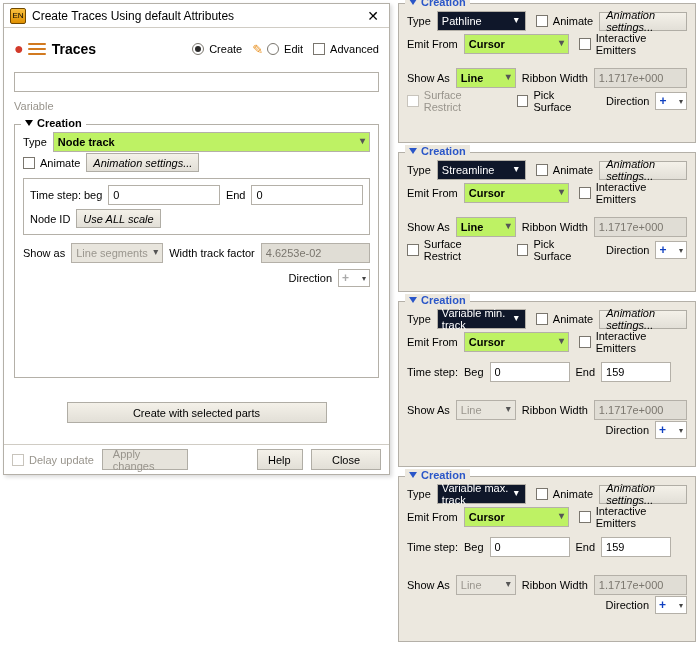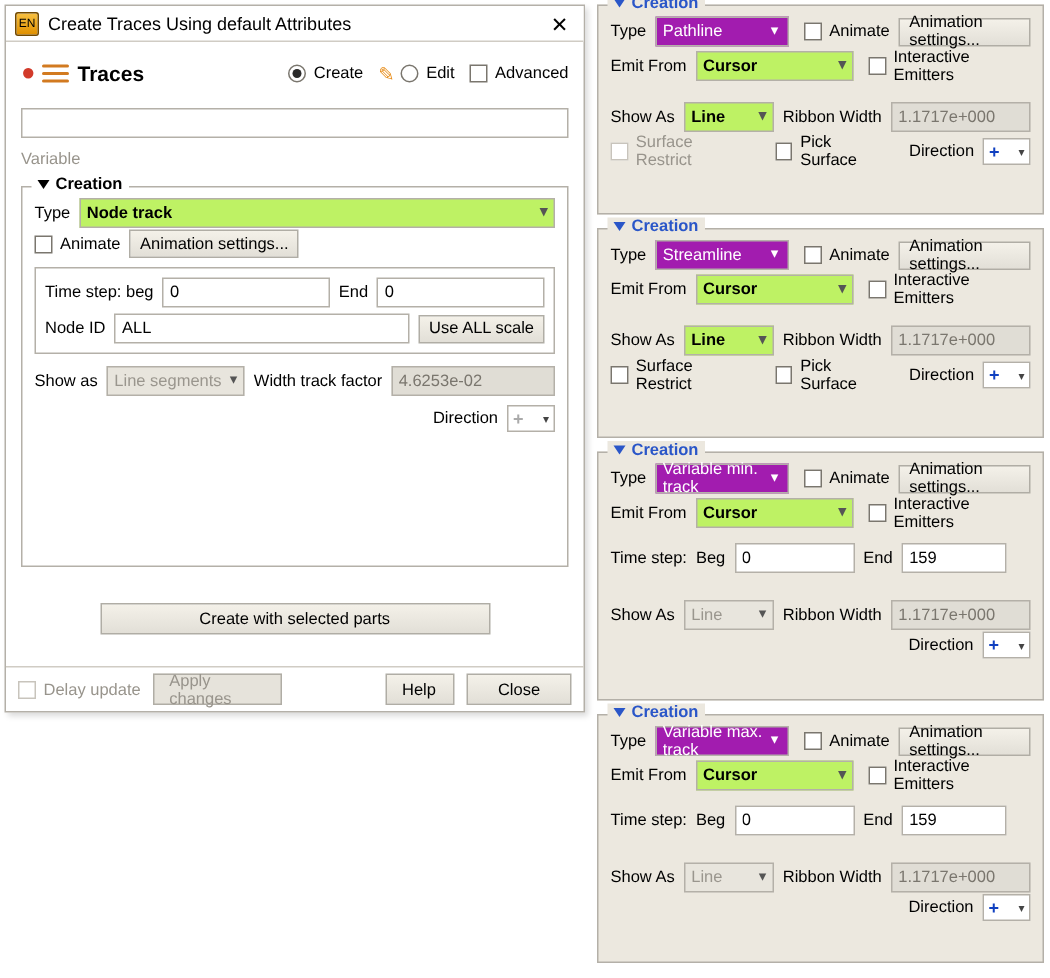--- a/index.html
+++ b/index.html
@@ -121,21 +121,21 @@
   }
   .select::after {
     content: "▾";
     position: absolute;
     right: 4px;
     top: 2px;
     color: #555;
     font-size: 10px;
   }
   .select.light { background: #bef264; color: #000; font-weight: bold; }
-  .select.blue { background: #a21caf; color: #fff; }
+  .select.blue { background: #0f172a; color: #fff; }
   .select.blue::after { color: #fff; right: 6px; }
   .select.disabled { background: #e8e5dd; color: #9a968e; }
   .var-row .select { width: 100%; }
   .fieldset {
     border: 1px solid #b4b0a8;
     margin-top: 4px;
     padding: 6px 8px 8px 8px;
     position: relative;
     background: #ece8df;
   }
@@ -168,21 +168,21 @@
     border: 1px solid #b0ada5;
     background: linear-gradient(#f4f1e9,#e2dfd7);
     height: 21px;
     padding: 0 10px;
     font-size: 11px;
     display: inline-flex;
     align-items: center;
     justify-content: center;
     cursor: pointer;
   }
-  .btn.small { height: 19px; padding: 0 6px; }
+  .btn.small { height: 19px; padding: 0 6px; font-style: italic; }
   .btn.gray { background: #e6e3db; }
   .plus-sel {
     border: 1px solid #b4b0a8;
     background: #fff;
     height: 18px;
     width: 32px;
     display: inline-flex;
     align-items: center;
     justify-content: space-between;
     padding: 0 3px;
@@ -276,21 +276,20 @@
 
       <div class="fieldset" style="background:#fff; border:1px solid #b4b0a8; margin-top:6px; padding:6px;">
         <div class="row" style="margin:0 0 4px 0">
           <span class="lab">Time step: beg</span>
           <input class="input" style="flex: 1 1 0%;" value="0">
           <span class="lab">End</span>
           <input class="input" style="flex: 1 1 0%;" value="0">
         </div>
         <div class="row" style="margin:0">
           <span class="lab">Node ID</span>
-          <input class="input" style="flex: 1 1 0%;" value="ALL">
           <span class="btn small">
               <span>Use ALL scale</span>
             </span>
         </div>
       </div>
 
       <div class="row" style="margin-top:8px">
         <span class="lab">Show as</span>
         <span class="select disabled" style="width:92px">
             <span>Line segments</span>

